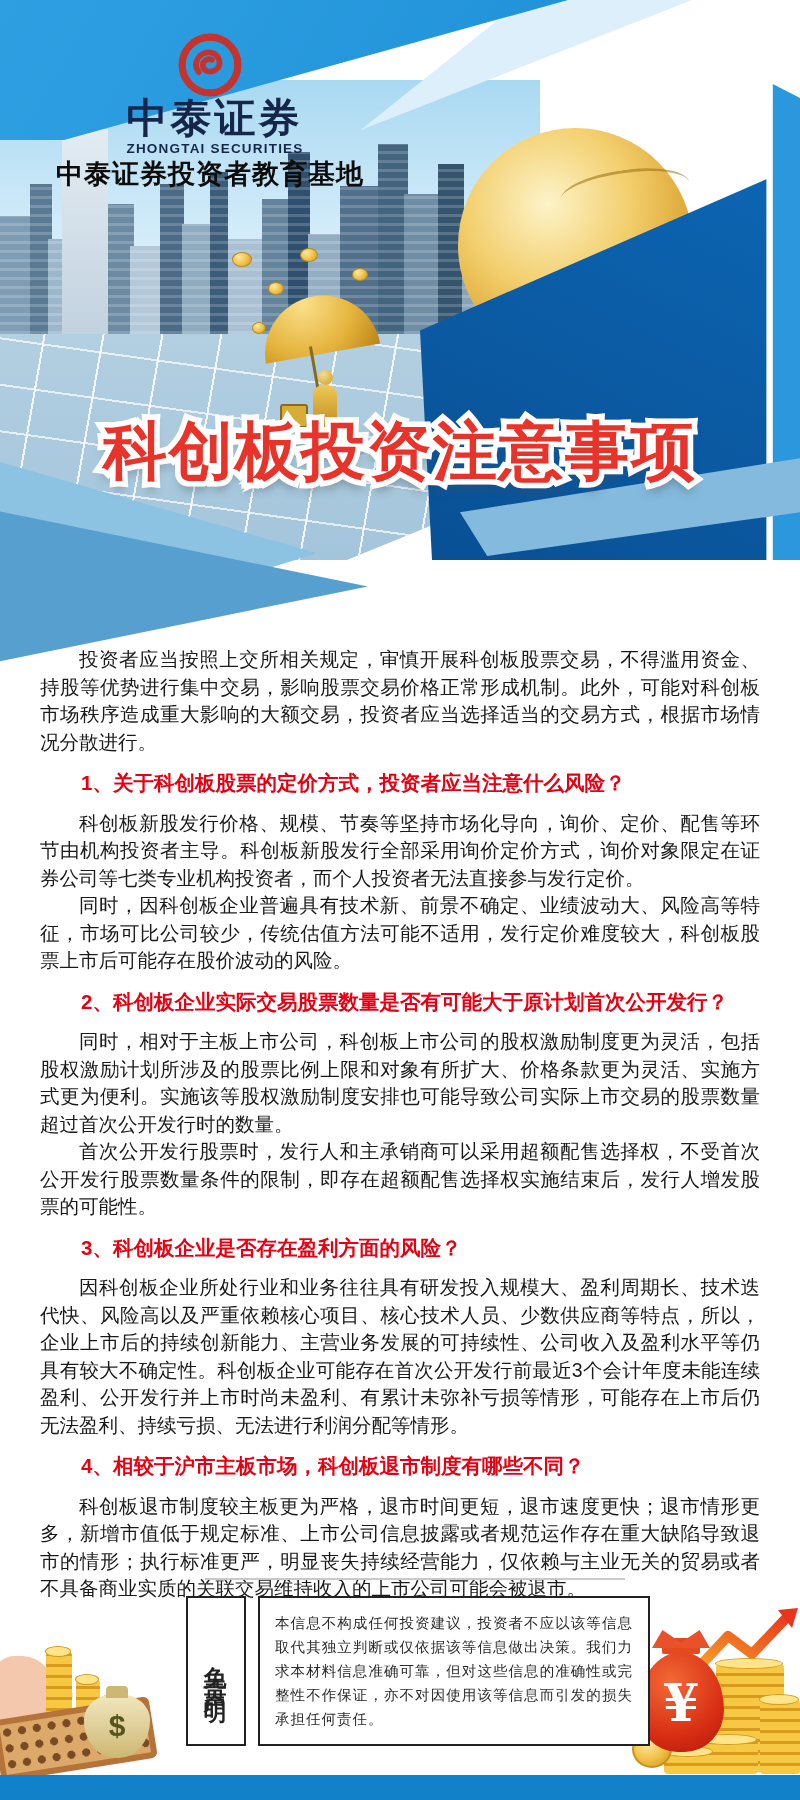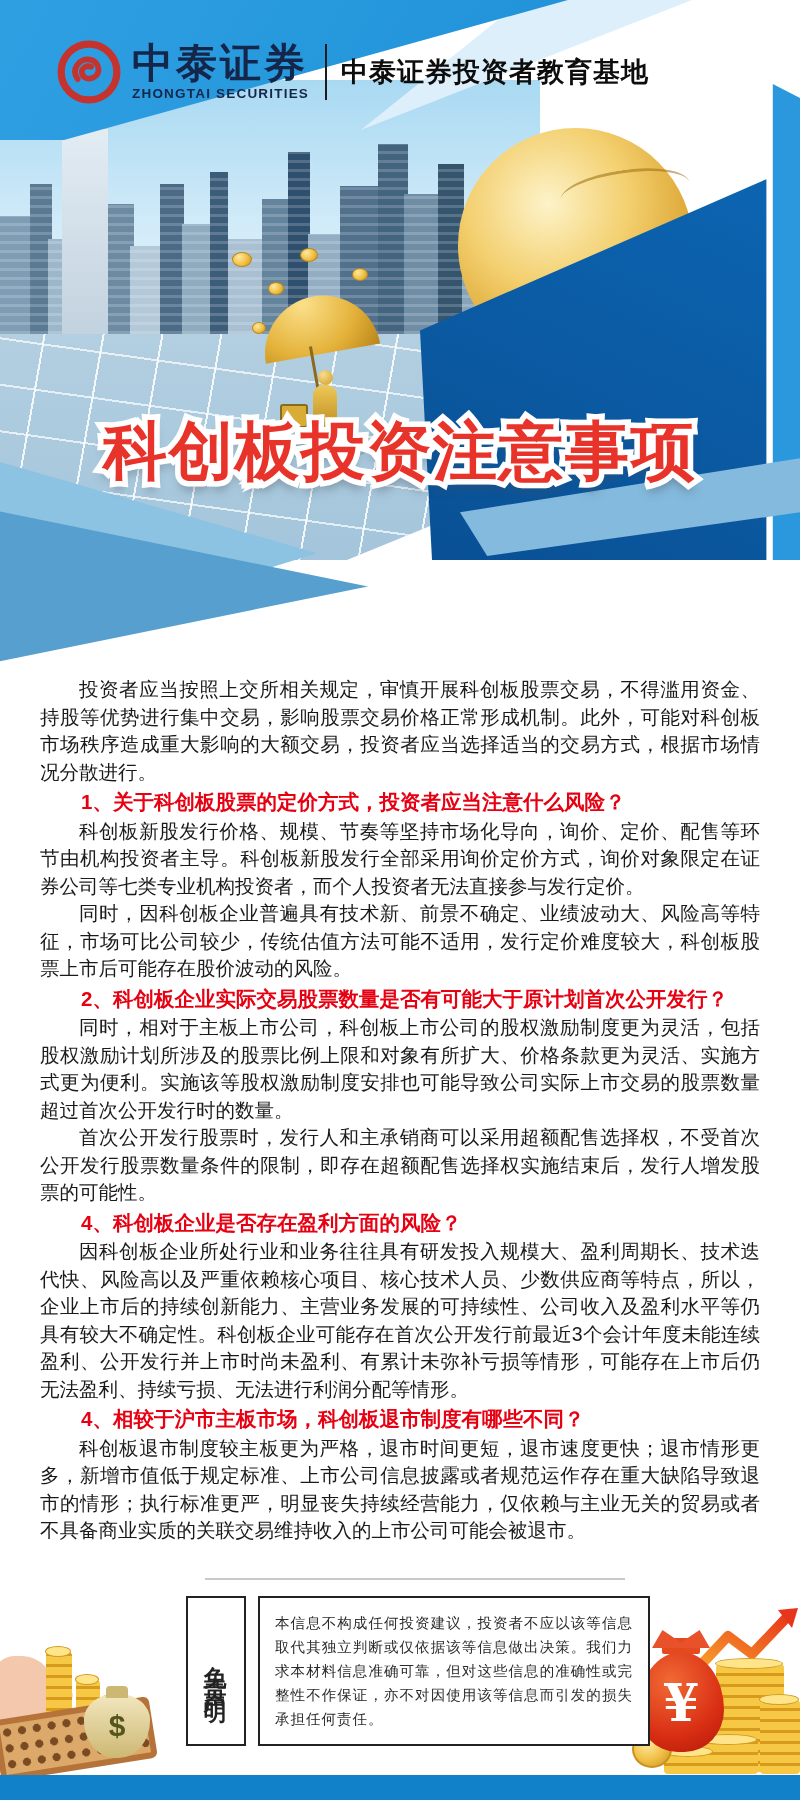--- a/index.html
+++ b/index.html
@@ -34,45 +34,45 @@
   .dark-tri{position:absolute;left:0;top:0;width:800px;height:560px;background:linear-gradient(205deg,#0d68b6 10%,#094e92 85%);
       clip-path:polygon(52.5% 59%,95.8% 32%,95.8% 100%,54% 100%);}
   .right-strip{position:absolute;left:0;top:0;width:800px;height:560px;background:#2b97dc;
       clip-path:polygon(96.6% 15%,100% 17.5%,100% 100%,96.6% 100%);}
   .mid-wedge{position:absolute;left:460px;top:452px;width:340px;height:104px;background:#84badd;
       clip-path:polygon(0 58%,100% 6%,100% 58%,8% 100%);}
   .head-blue{position:absolute;left:0;top:0;width:800px;height:140px;background:linear-gradient(120deg,#2ea0e2,#1b8cd4);
       clip-path:polygon(0 0,71% 0,8% 100%,0 100%);}
 
   
-  .brand{position:absolute;left:56px;top:32px;height:80px;display:flex;align-items:center;z-index:30;}
+  .brand{position:absolute;left:56px;top:32px;height:80px;display:flex;align-items:center;z-index:30;flex-direction:column;}
   .brand .emblem{width:66px;height:66px;flex:0 0 auto;}
   .brand-txt{margin-left:10px;display:flex;flex-direction:column;line-height:1;}
   .brand-cn{font-size:41px;font-weight:900;color:#15264b;letter-spacing:3px;}
   .brand-en{font-size:13.5px;font-weight:700;color:#15264b;letter-spacing:1.2px;margin-top:3px;}
   .brand-div{width:2px;height:56px;background:#1c1c1c;margin:0 14px 0 16px;}
   .base-title{font-size:27px;font-weight:900;color:#0d0d0d;letter-spacing:1px;white-space:nowrap;text-align:right;}
 
   
   .hero-title{position:absolute;left:0;top:408px;width:800px;text-align:center;z-index:25;}
   .hero-title .wrap{position:relative;display:inline-block;}
   .t-layer{font-size:64px;font-weight:900;letter-spacing:2px;white-space:nowrap;font-family:"DejaVu Sans","Liberation Sans",sans-serif;}
   .t-outline{position:absolute;left:0;top:0;color:#ffffff;-webkit-text-stroke:11px #ffffff;
       text-shadow:0 9px 10px rgba(70,80,90,.5);}
   .t-fill{position:relative;color:#e8332a;}
 
   
   .wedge1{position:absolute;left:0;top:462px;width:330px;height:190px;background:#8cc2e2;clip-path:polygon(0 0,96% 48%,0 100%);z-index:6;}
   .wedge2{position:absolute;left:0;top:498px;width:400px;height:170px;background:#569fce;clip-path:polygon(0 8%,92% 52%,0 96%);z-index:6;}
 
   
-  .content{position:absolute;left:0;top:590px;width:800px;z-index:10;}
+  .content{position:absolute;left:0;top:560px;width:800px;z-index:10;}
   .copy{margin:0 40px;padding-top:86px;font-size:19.5px;line-height:27.5px;color:#1a1a1a;text-align:justify;}
   .copy p{margin:0;text-indent:2em;}
-  .copy h2{margin:2px 0;font-size:20.5px;line-height:27.5px;color:#e60012;font-weight:900;text-indent:2em;}
+  .copy h2{margin:13px 0;font-size:20.5px;line-height:27.5px;color:#e60012;font-weight:900;text-indent:2em;}
 
   
   .disc-line{position:absolute;left:205px;top:1578px;width:420px;height:2px;background:#c9c9c9;z-index:11;}
   .disclaimer{position:absolute;left:186px;top:1596px;display:flex;z-index:12;}
   .disc-label{width:56px;height:146px;border:2px solid #222;display:flex;align-items:center;justify-content:center;
       writing-mode:vertical-rl;text-orientation:upright;font-size:23px;font-weight:700;color:#222;letter-spacing:12px;background:#fff;}
   .disc-box{width:392px;margin-left:12px;border:2px solid #222;background:#fff;padding:13px 15px;box-sizing:border-box;height:150px;}
   .disc-text{font-size:14.5px;line-height:24px;color:#2b2b2b;text-align:justify;letter-spacing:1px;}
 
   
@@ -183,21 +183,21 @@
       <p>投资者应当按照上交所相关规定，审慎开展科创板股票交易，不得滥用资金、持股等优势进行集中交易，影响股票交易价格正常形成机制。此外，可能对科创板市场秩序造成重大影响的大额交易，投资者应当选择适当的交易方式，根据市场情况分散进行。</p>
 
       <h2>1、关于科创板股票的定价方式，投资者应当注意什么风险？</h2>
       <p>科创板新股发行价格、规模、节奏等坚持市场化导向，询价、定价、配售等环节由机构投资者主导。科创板新股发行全部采用询价定价方式，询价对象限定在证券公司等七类专业机构投资者，而个人投资者无法直接参与发行定价。</p>
       <p>同时，因科创板企业普遍具有技术新、前景不确定、业绩波动大、风险高等特征，市场可比公司较少，传统估值方法可能不适用，发行定价难度较大，科创板股票上市后可能存在股价波动的风险。</p>
 
       <h2>2、科创板企业实际交易股票数量是否有可能大于原计划首次公开发行？</h2>
       <p>同时，相对于主板上市公司，科创板上市公司的股权激励制度更为灵活，包括股权激励计划所涉及的股票比例上限和对象有所扩大、价格条款更为灵活、实施方式更为便利。实施该等股权激励制度安排也可能导致公司实际上市交易的股票数量超过首次公开发行时的数量。</p>
       <p>首次公开发行股票时，发行人和主承销商可以采用超额配售选择权，不受首次公开发行股票数量条件的限制，即存在超额配售选择权实施结束后，发行人增发股票的可能性。</p>
 
-      <h2>4、科创板企业是否存在盈利方面的风险？</h2>
+      <h2>3、科创板企业是否存在盈利方面的风险？</h2>
       <p>因科创板企业所处行业和业务往往具有研发投入规模大、盈利周期长、技术迭代快、风险高以及严重依赖核心项目、核心技术人员、少数供应商等特点，所以，企业上市后的持续创新能力、主营业务发展的可持续性、公司收入及盈利水平等仍具有较大不确定性。科创板企业可能存在首次公开发行前最近3个会计年度未能连续盈利、公开发行并上市时尚未盈利、有累计未弥补亏损等情形，可能存在上市后仍无法盈利、持续亏损、无法进行利润分配等情形。</p>
 
       <h2>4、相较于沪市主板市场，科创板退市制度有哪些不同？</h2>
       <p>科创板退市制度较主板更为严格，退市时间更短，退市速度更快；退市情形更多，新增市值低于规定标准、上市公司信息披露或者规范运作存在重大缺陷导致退市的情形；执行标准更严，明显丧失持续经营能力，仅依赖与主业无关的贸易或者不具备商业实质的关联交易维持收入的上市公司可能会被退市。</p>
     </div>
   </div>
 
   <div class="disc-line"></div>
   <div class="disclaimer">
     <div class="disc-label">免责声明</div>

